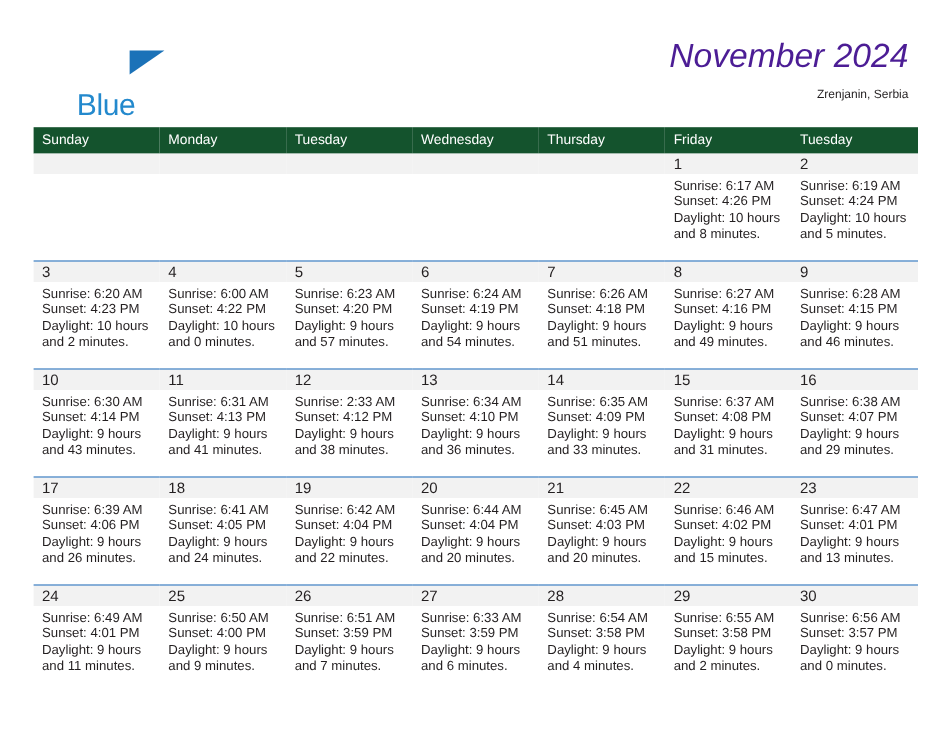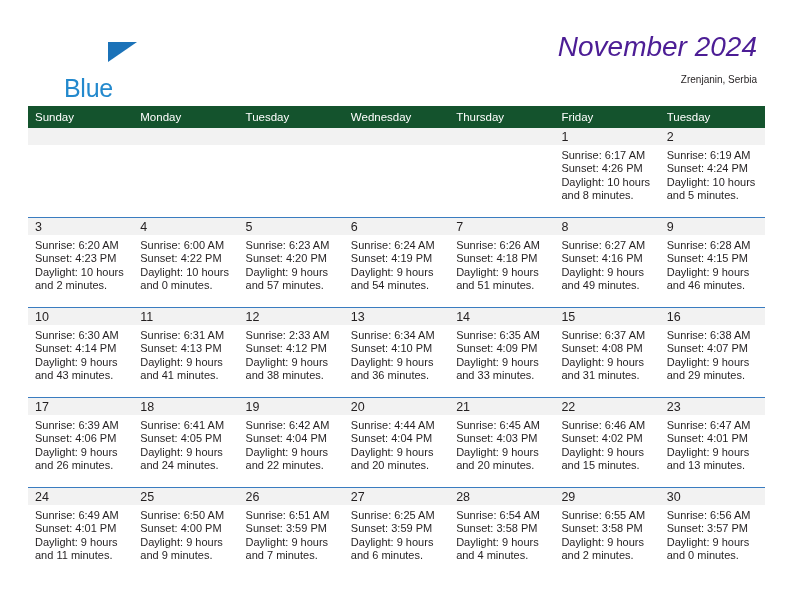--- a/index.html
+++ b/index.html
@@ -413,21 +413,21 @@
                 <div>Sunset: 4:04 PM</div>
                 <div>Daylight: 9 hours</div>
                 <div>and 22 minutes.</div>
               </div>
             </div>
           </td>
           <td>
             <div class="daycell">
               <div class="daynum-strip">20</div>
               <div class="details">
-                <div>Sunrise: 4:44 AM</div>
+                <div>Sunrise: 6:44 AM</div>
                 <div>Sunset: 4:04 PM</div>
                 <div>Daylight: 9 hours</div>
                 <div>and 20 minutes.</div>
               </div>
             </div>
           </td>
           <td>
             <div class="daycell">
               <div class="daynum-strip">21</div>
               <div class="details">
@@ -492,21 +492,21 @@
                 <div>Sunset: 3:59 PM</div>
                 <div>Daylight: 9 hours</div>
                 <div>and 7 minutes.</div>
               </div>
             </div>
           </td>
           <td>
             <div class="daycell">
               <div class="daynum-strip">27</div>
               <div class="details">
-                <div>Sunrise: 6:25 AM</div>
+                <div>Sunrise: 6:33 AM</div>
                 <div>Sunset: 3:59 PM</div>
                 <div>Daylight: 9 hours</div>
                 <div>and 6 minutes.</div>
               </div>
             </div>
           </td>
           <td>
             <div class="daycell">
               <div class="daynum-strip">28</div>
               <div class="details">

